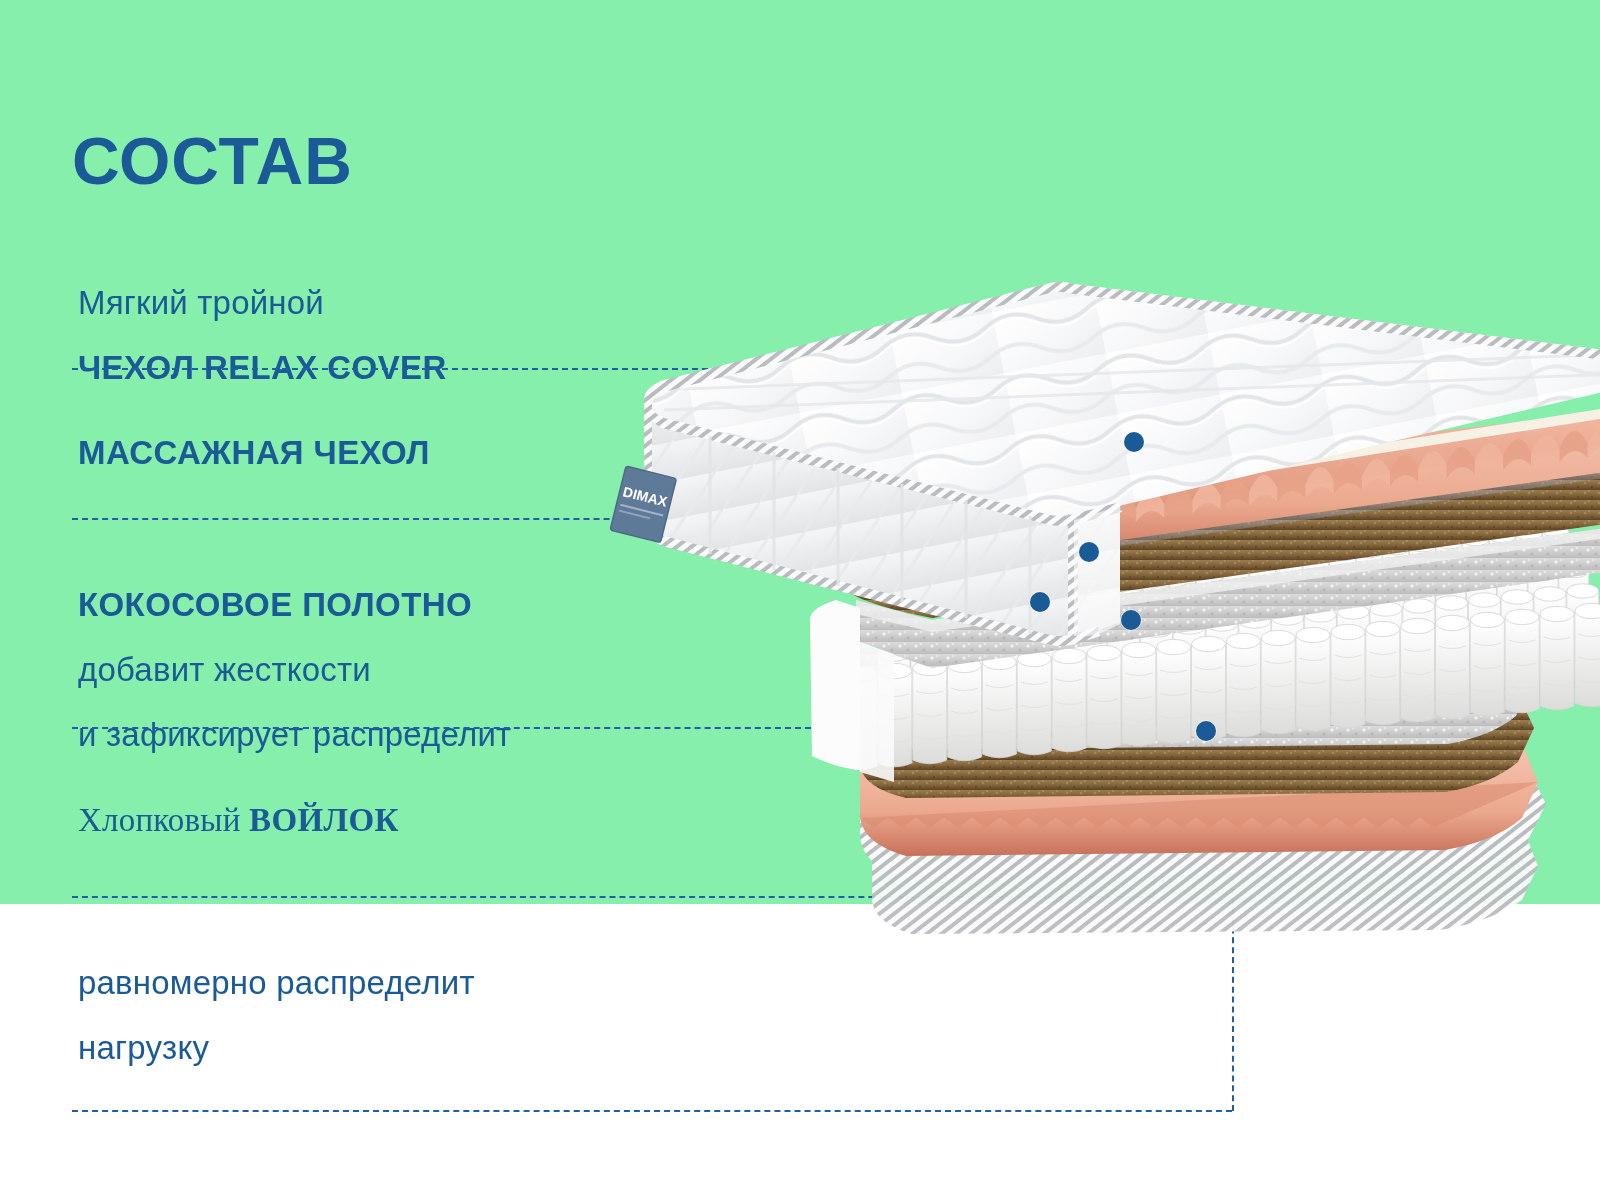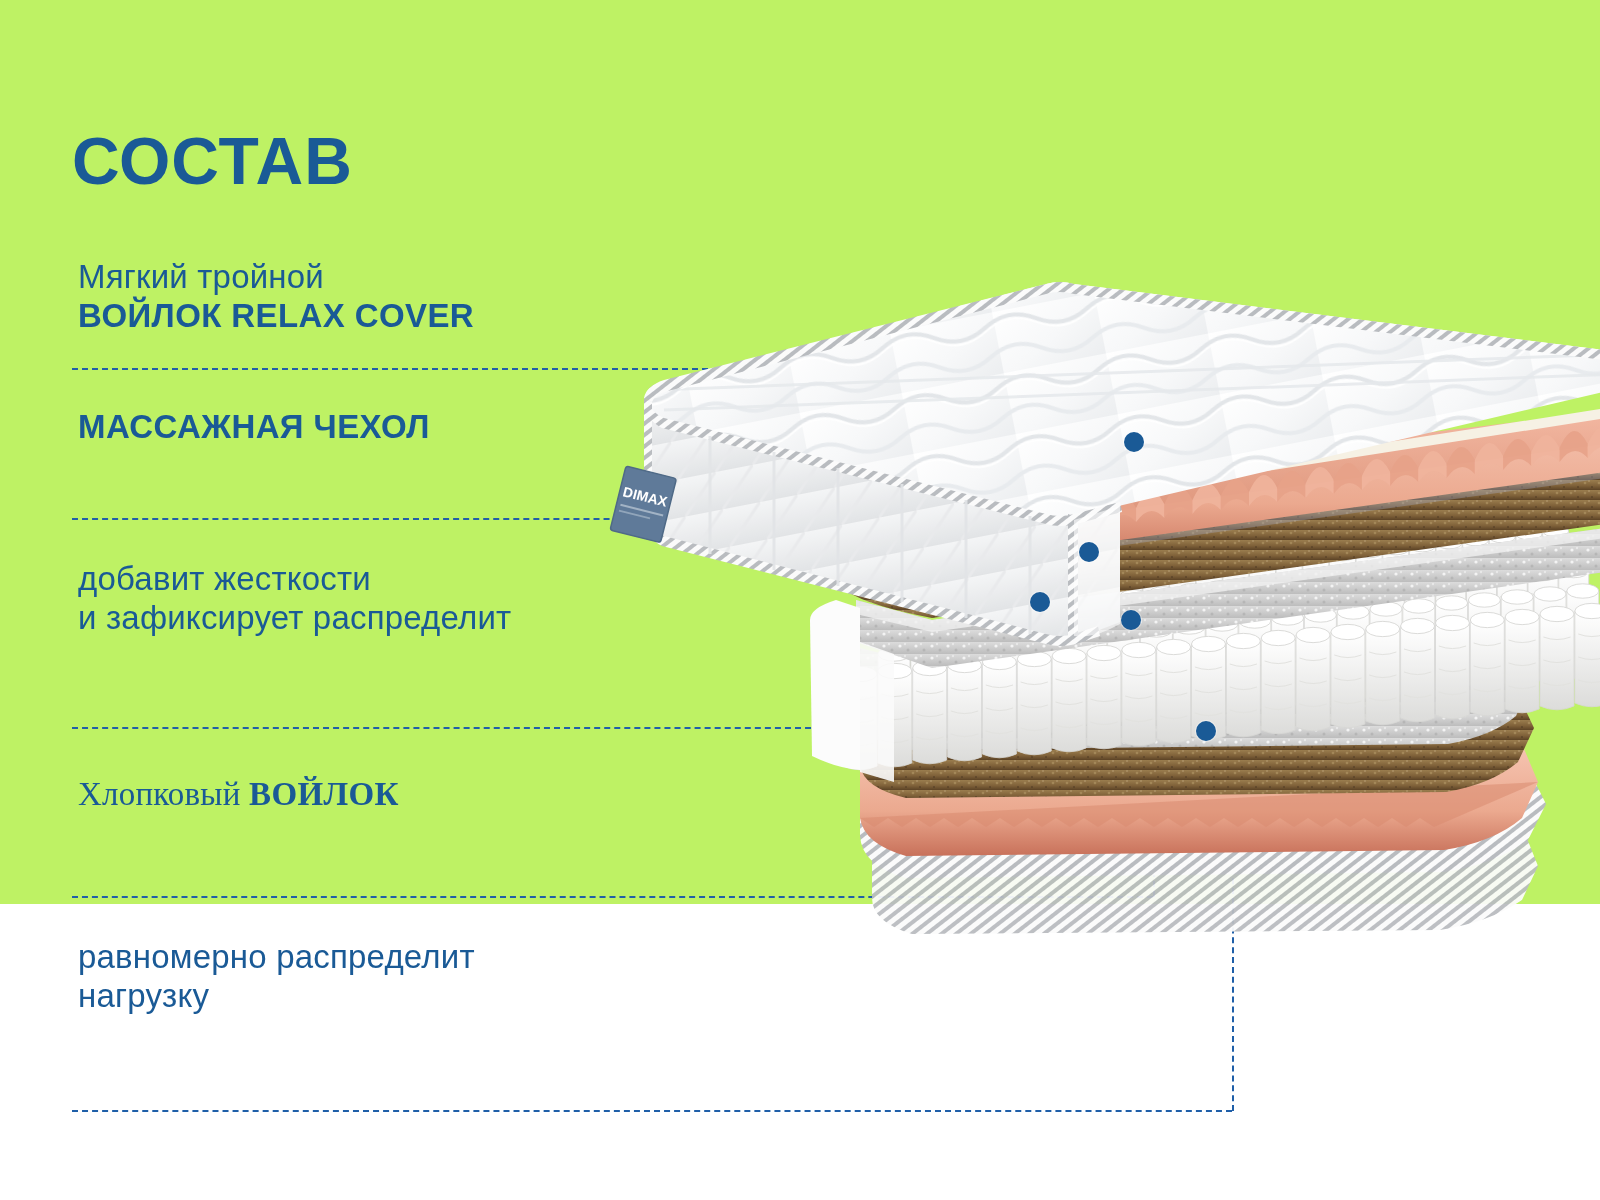--- a/index.html
+++ b/index.html
@@ -1,28 +1,28 @@
 <!DOCTYPE html>
 <html><head>
 <meta charset="utf-8">
 <style>
   html,body{margin:0;padding:0;background:#ffffff;}
   body{width:1600px;height:1200px;position:relative;overflow:hidden;
        font-family:"Liberation Sans","DejaVu Sans",sans-serif;
        -webkit-font-smoothing:antialiased;}
 
-  .stage{position:absolute;inset:0;width:1600px;height:904px;background:#bef264;}
+  .stage{position:absolute;inset:0;width:1600px;height:904px;background:#86efac;}
 
   
   #page-title{position:absolute;left:72px;top:128px;font-size:66px;font-weight:bold;
               letter-spacing:1px;color:#1a5a96;line-height:1;}
 
   
   .spec{position:absolute;left:78px;color:#1a5a96;}
-  .spec .ln{display:block;white-space:nowrap;line-height:1.18;}
+  .spec .ln{display:block;white-space:nowrap;line-height:1.18;margin-top:26px;}
   .ln.reg{font-weight:400;font-size:33px;letter-spacing:.2px;}
   .ln.bold{font-weight:bold;font-size:33px;letter-spacing:.4px;}
   .ln.mix{font-weight:400;font-size:33px;letter-spacing:.2px;font-family:Liberation Serif, serif;}
   .ln.mix b{font-weight:bold;letter-spacing:.4px;}
 
   #spec-0{top:258px;}
   #spec-1{top:408px;}
   #spec-2{top:560px;}
   #spec-3{top:775px;}
   #spec-4{top:938px;}
@@ -39,28 +39,29 @@
 </style>
 </head>
 <body>
 
 <div class="stage">
 
   <div id="page-title">СОСТАВ</div>
 
   <div class="spec" id="spec-0">
     <span class="ln reg">Мягкий тройной</span>
-    <span class="ln bold">ВОЙЛОК RELAX COVER</span>
+    <span class="ln bold">ЧЕХОЛ RELAX COVER</span>
   </div>
 
   <div class="spec" id="spec-1">
     <span class="ln bold">МАССАЖНАЯ ЧЕХОЛ</span>
   </div>
 
   <div class="spec" id="spec-2">
+    <span class="ln bold">КОКОСОВОЕ ПОЛОТНО</span>
     <span class="ln reg">добавит жесткости</span>
     <span class="ln reg">и зафиксирует распределит</span>
   </div>
 
   <div class="spec" id="spec-3">
     <span class="ln mix"><span>Хлопковый </span><b>ВОЙЛОК</b></span>
   </div>
 
   <div class="spec" id="spec-4">
     <span class="ln reg">равномерно распределит</span>

